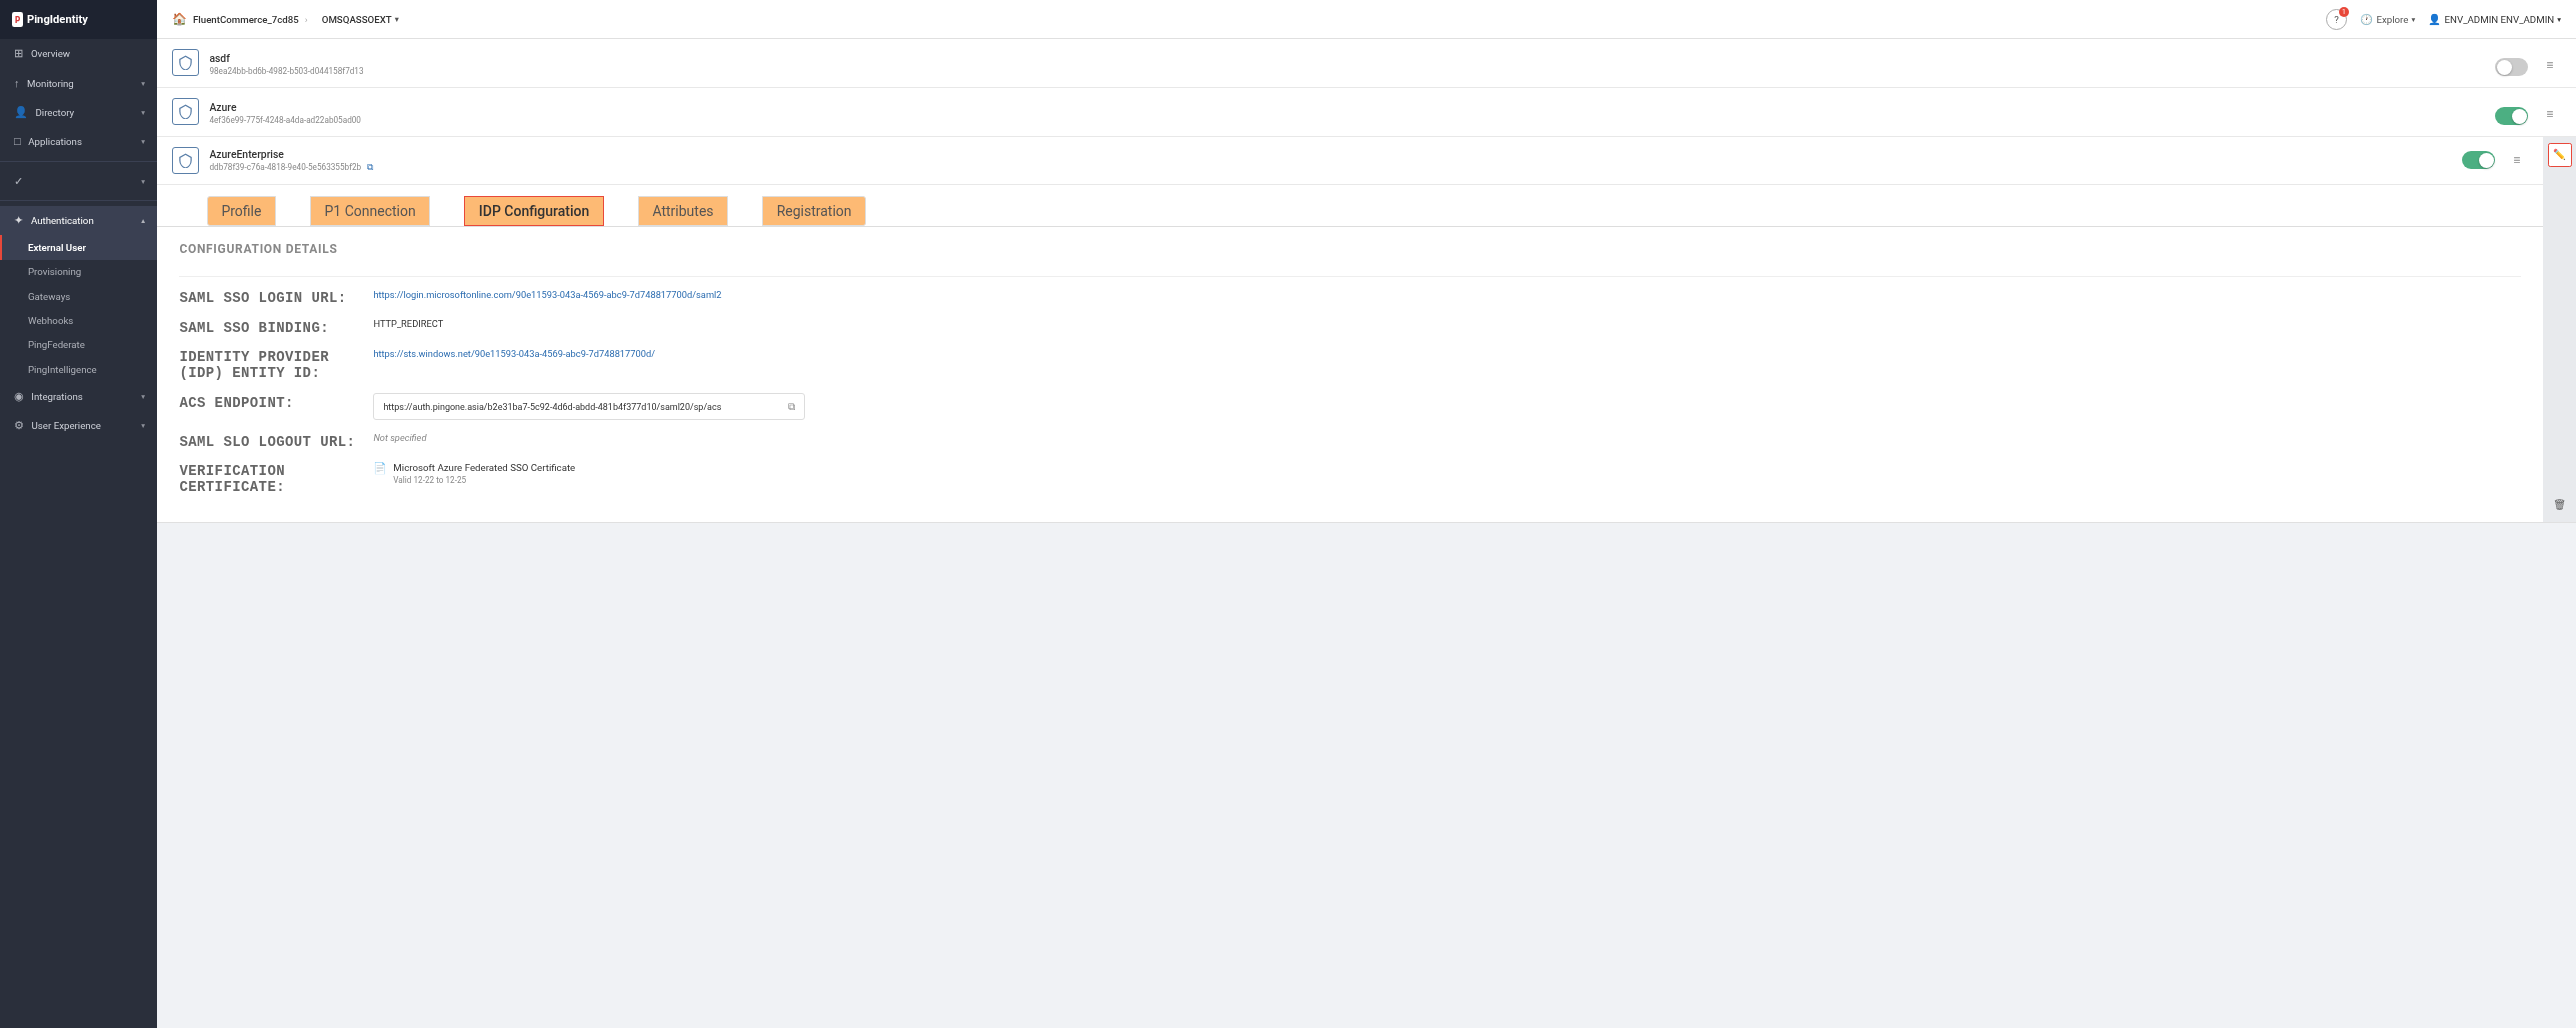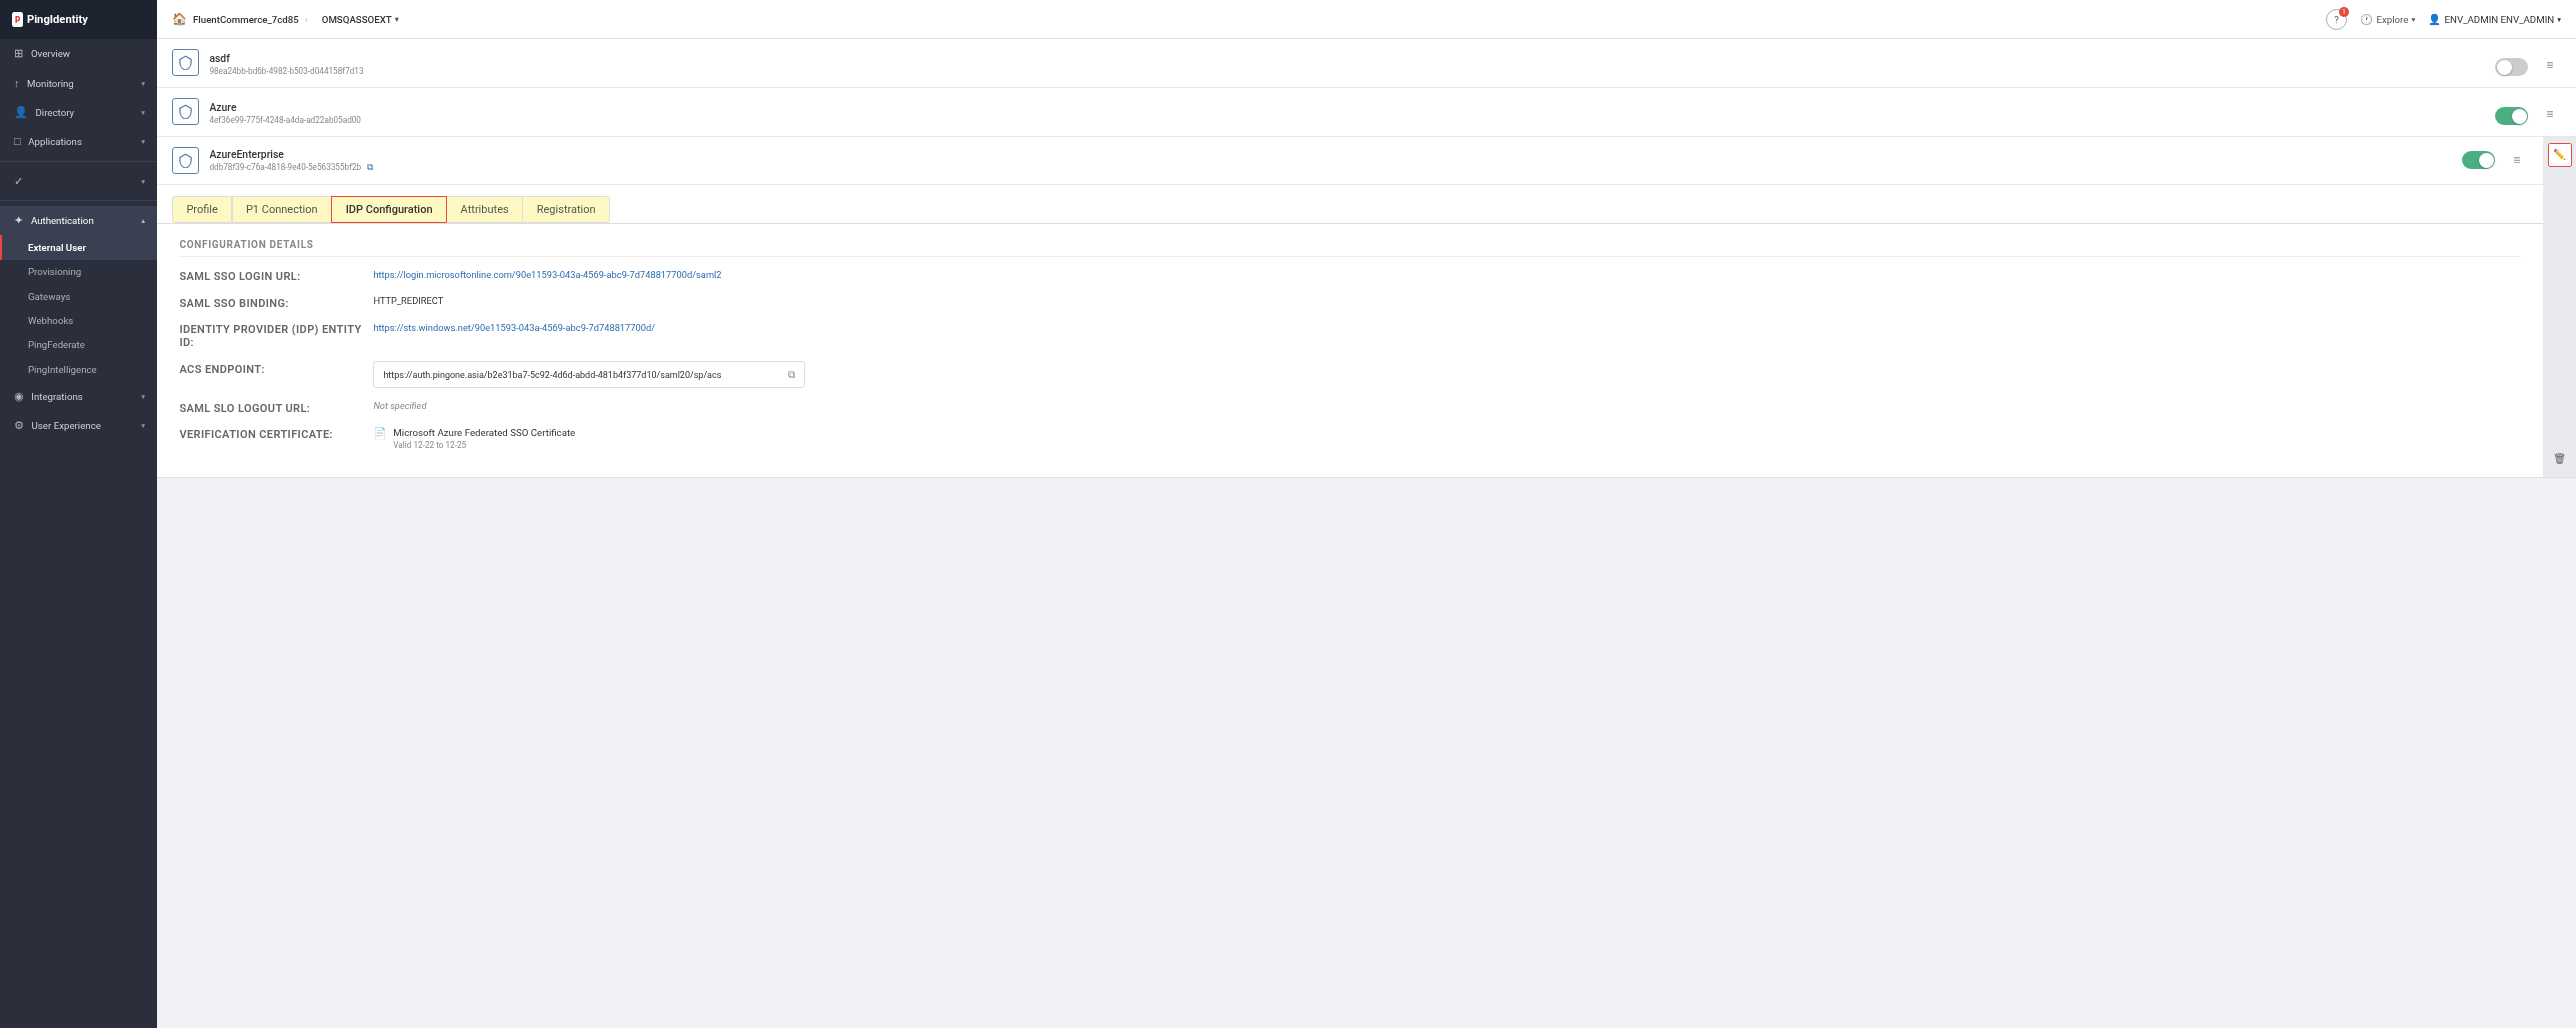--- a/index.html
+++ b/index.html
@@ -193,67 +193,69 @@
     
     .tabs {
       display: flex;
       padding: 10.4px 15px 0 15px;
       background: white;
       border-bottom: 0.7px solid #ddd;
       gap: 0;
     }
     .tab {
       padding: 6px 13.4px;
-      font-size: 11px;
+      font-size: 14px;
       color: #555;
       cursor: pointer;
       border: 0.7px solid #ddd;
-      background: #fef9c3;
+      background: #fdba74;
       margin-right: -0.7px;
+      margin-left: 35px;
     }
     .tab:first-child { border-radius: 3px 0 0 3px; }
     .tab:last-child { border-radius: 0 3px 3px 0; }
     .tab.active {
       border: 1.5px solid #e8483a;
       color: #333;
       font-weight: 500;
       z-index: 1;
       position: relative;
     }
 
     
     .config-section {
       padding: 15px 22.4px;
       background: white;
     }
     .config-title {
-      font-size: 10px;
+      font-size: 12px;
       font-weight: 700;
       color: #888;
       letter-spacing: 0.7px;
       text-transform: uppercase;
       margin-bottom: 12px;
-      padding-bottom: 6px;
+      padding-bottom: 20px;
       border-bottom: 0.7px solid #eee;
     }
     .config-row {
       display: flex;
       align-items: flex-start;
       margin-bottom: 12px;
       font-size: 9.3px;
     }
     .config-label {
       width: 194px;
       min-width: 194px;
       color: #666;
       font-weight: 600;
-      font-size: 11px;
+      font-size: 14px;
       letter-spacing: 0.4px;
       text-transform: uppercase;
       padding-top: 1.5px;
+      font-family: Liberation Mono, monospace;
     }
     .config-value {
       flex: 1;
       color: #333;
     }
     .config-value a { color: #2b6cb0; text-decoration: none; text-align: right; }
     .acs-field {
       display: flex;
       align-items: center;
       border: 0.7px solid #ddd;

